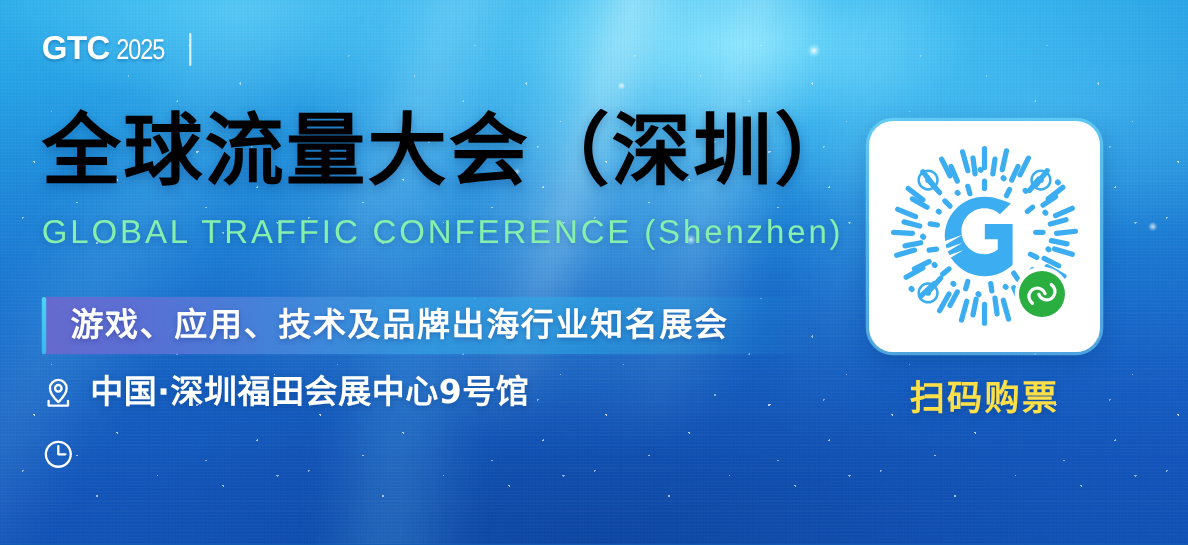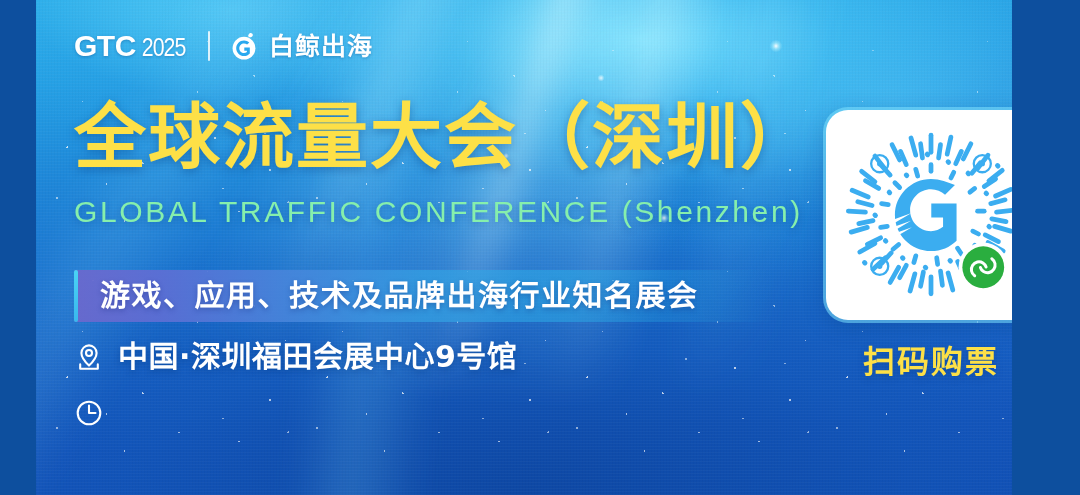--- a/index.html
+++ b/index.html
@@ -1,25 +1,24 @@
 <!DOCTYPE html>
 <html lang="zh-CN"><head>
 <meta charset="utf-8">
 <title>GTC 2025 Banner</title>
 <style>
   html,body{margin:0;padding:0;background:#0d4f9e;}
   *{box-sizing:border-box;}
 
   .banner{
     position:relative;
-    width:976px;height:495px;
+    width:1080px;height:495px;
     overflow:hidden;
     font-family:"Liberation Sans","DejaVu Sans",sans-serif;
     background:#1a6fd4;
-    margin-left:36px;
   }
 
   
   .bg-base{
     position:absolute;inset:0;
     background:
       radial-gradient(ellipse 70% 55% at 62% 8%,  rgba(120,225,255,.95) 0%, rgba(70,195,245,.55) 28%, rgba(40,150,225,.15) 55%, rgba(0,0,0,0) 72%),
       radial-gradient(ellipse 45% 40% at 20% 2%,  rgba(95,210,250,.75) 0%, rgba(45,160,230,.25) 45%, rgba(0,0,0,0) 70%),
       radial-gradient(ellipse 60% 50% at 88% 20%, rgba(90,205,250,.55) 0%, rgba(30,140,220,.18) 50%, rgba(0,0,0,0) 75%),
       radial-gradient(ellipse 90% 70% at 50% 100%,rgba(13,70,160,.85) 0%, rgba(16,85,180,.45) 45%, rgba(0,0,0,0) 80%),
@@ -117,21 +116,21 @@
   .whale-name{
     color:#fff;font-size:25px;font-weight:700;line-height:1;
     letter-spacing:1px;
     font-family:"DejaVu Sans","Liberation Sans",sans-serif;
     text-shadow:0 1px 3px rgba(0,60,130,.35);
   }
 
   
   .headline{
     position:absolute;left:38px;top:101px;z-index:6;
-    color:#fde047;font-size:72px;line-height:1;font-weight:700;
+    color:#000000;font-size:72px;line-height:1;font-weight:700;
     letter-spacing:2px;
     font-family:"DejaVu Sans","Liberation Sans",sans-serif;
     text-shadow:0 3px 10px rgba(0,55,125,.38);
     white-space:nowrap;
   }
   .subhead-en{
     position:absolute;left:38px;top:197px;z-index:6;
     color:#86efac;font-size:30px;line-height:1;font-weight:400;
     letter-spacing:2.6px;white-space:nowrap;
     text-shadow:0 2px 7px rgba(0,55,125,.35);
@@ -213,30 +212,20 @@
   <div class="bg-grain"></div>
 
   <div class="logo-row">
     <div class="gtc-lockup">
       <span class="gtc-main">GTC</span>
       <span class="gtc-year">2025</span>
     </div>
 
     <div class="logo-div"></div>
 
-    <div class="whale-lockup">
-      <span class="whale-mark">
-        <svg class="whale-mark" viewBox="0 0 32 32" aria-hidden="true">
-          <path d="M21.6 3.2c1.6-.6 3 .2 3.2 1.5.2 1.1-.6 2.1-1.9 2.5-1 .3-2-.1-2.5-.8-.4-.6-.3-1.4.2-2 .3-.4.6-.7 1-1.2z" fill="#ffffff"></path>
-          <circle cx="16" cy="18.2" r="11.4" fill="#ffffff"></circle>
-          <path d="M16 10.4c-4.3 0-7.8 3.5-7.8 7.8s3.5 7.8 7.8 7.8c2.3 0 4.4-1 5.8-2.6v-5.8h-5.5v3.1h2.6v1.3c-.8.6-1.8 1-2.9 1-2.6 0-4.7-2.1-4.7-4.8s2.1-4.8 4.7-4.8c1.2 0 2.3.4 3.1 1.2l2.2-2.2c-1.4-1.3-3.2-2-5.3-2z" fill="#2aa9ef"></path>
-        </svg>
-      </span>
-      <span class="whale-name">白鲸出海</span>
-    </div>
   </div>
 
   <div class="headline">全球流量大会（深圳）</div>
   <div class="subhead-en">GLOBAL TRAFFIC CONFERENCE (Shenzhen)</div>
 
   <div class="tagline-wrap">
     <div class="tagline-band"></div>
     <div class="tagline-edge"></div>
     <div class="tagline-text">游戏、应用、技术及品牌出海行业知名展会</div>
   </div>

